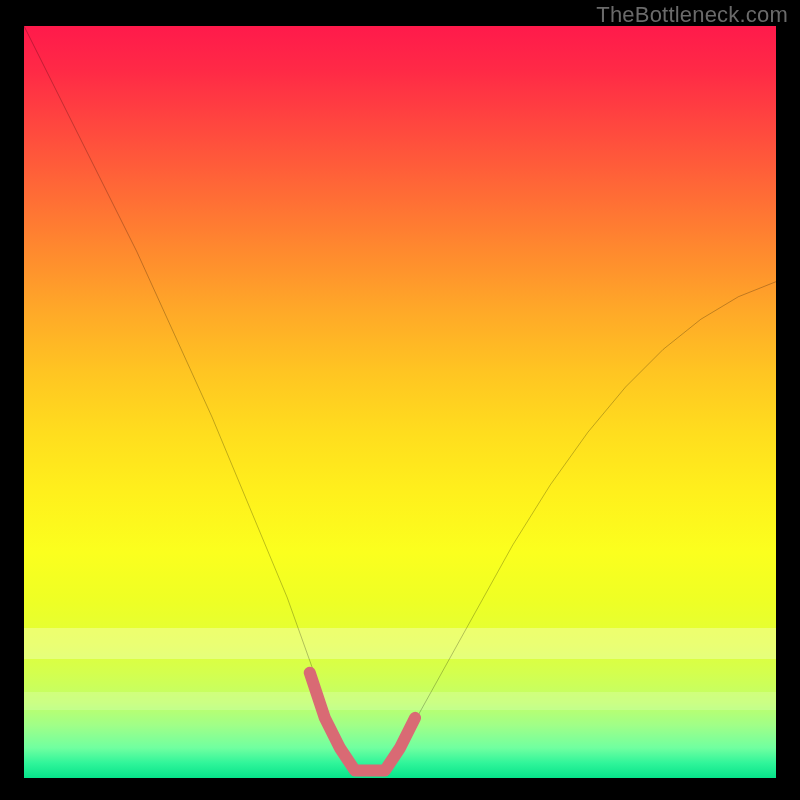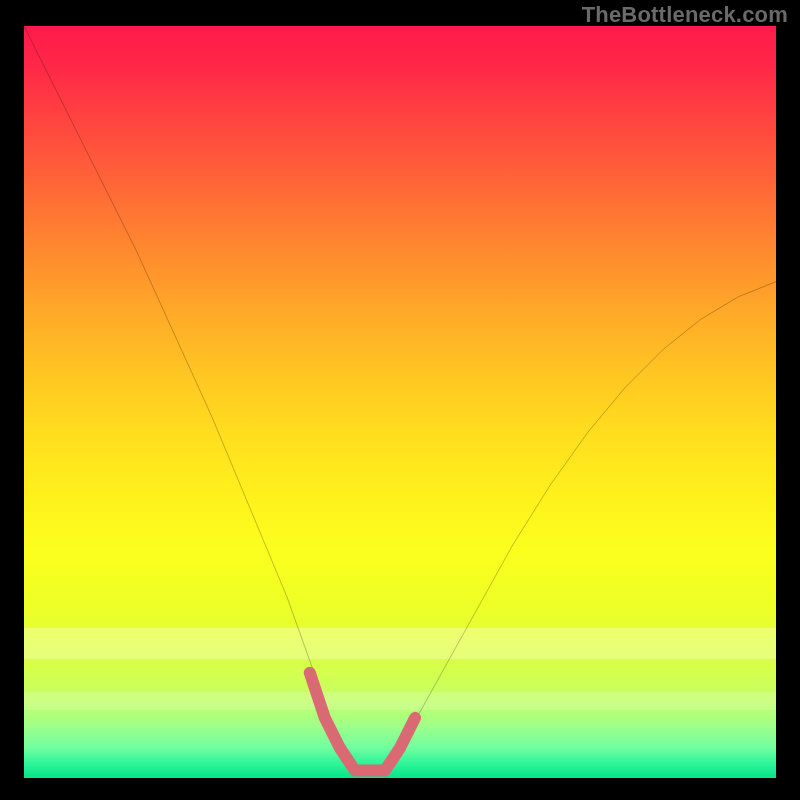--- a/index.html
+++ b/index.html
@@ -18,21 +18,21 @@
     width: 800px;
     height: 800px;
     background: #000;
   }
   .watermark {
     position: absolute;
     top: 2px;
     right: 12px;
     color: #6a6a6a;
     font-size: 22px;
-    font-weight: 700;
+    font-weight: 400;
     letter-spacing: 0.2px;
     z-index: 10;
   }
   .plot {
     position: absolute;
     left: 24px;
     top: 26px;
     width: 752px;
     height: 752px;
     overflow: hidden;

